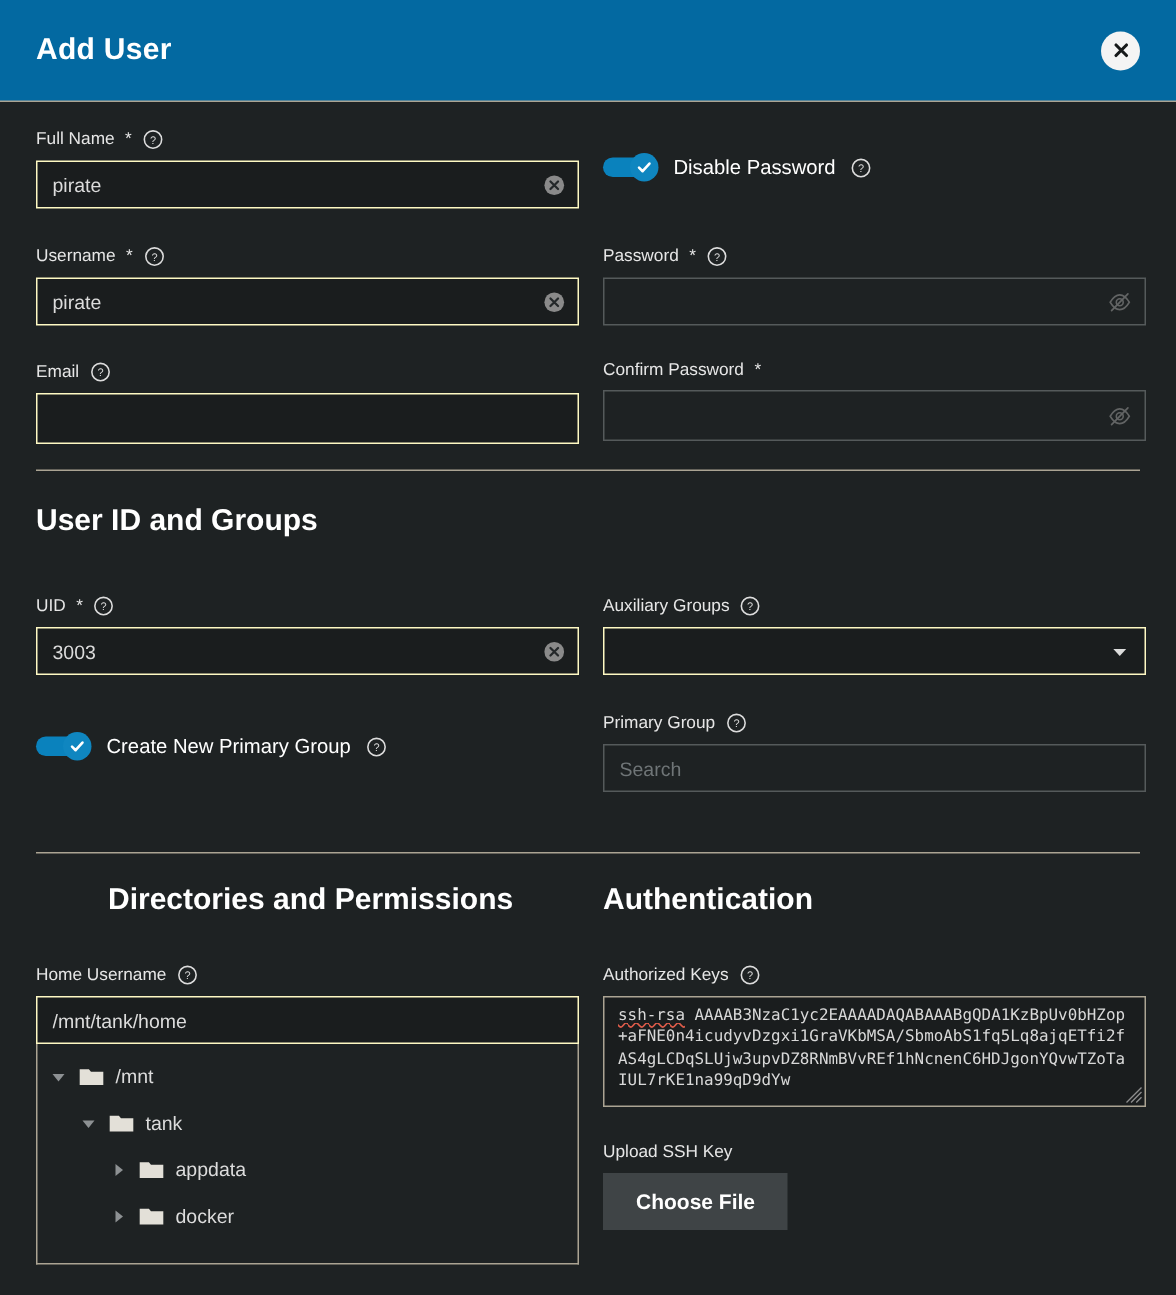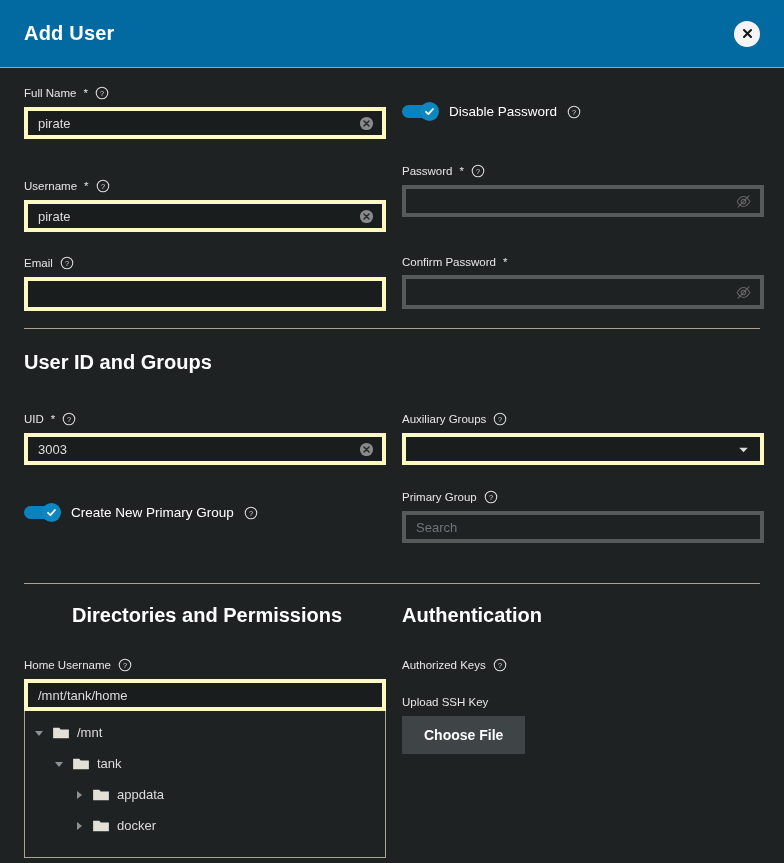--- a/index.html
+++ b/index.html
@@ -54,21 +54,21 @@
     display: flex; align-items: center; gap: 7px;
     font-size: 11.5px; color: #e6e6e6; margin-bottom: 7px; white-space: nowrap;
   }
   .req { color: #e6e6e6; }
   .help-icon { width: 14px; height: 14px; flex: none; display:block; }
 
   
   .input-wrap {
     position: relative;
     height: 32px;
-    border: 4px solid #fef9c3;
+    border: 1px solid #fef9c3;
     background: #1a1d1e;
     display: flex; align-items: center;
     padding: 0 8px 0 10px;
   }
   .input-wrap.disabled { border-color: #555a5b; background: #1e2223; }
   .input-text {
     flex: 1 1 auto;
     font-size: 13px; color: #dcdcdc;
     overflow: hidden; white-space: nowrap; text-overflow: ellipsis;
   }
@@ -189,21 +189,21 @@
             <circle cx="8" cy="8" r="6.6" fill="none" stroke="#dcdcdc" stroke-width="1.2"></circle>
             <text x="8" y="11.2" font-size="8.4" fill="#dcdcdc" text-anchor="middle" font-family="Liberation Sans, sans-serif">?</text>
           </svg>
         </div>
       </div>
     </div>
   </div>
 
   <div class="row">
     <div class="col-left">
-      <div class="field" style="margin-top:40px;">
+      <div class="field" style="margin-top:25px;">
         <div class="field-label">
           <span>Username</span>
             <span class="req">*</span>
           <svg class="help-icon" viewBox="0 0 16 16">
             <circle cx="8" cy="8" r="6.6" fill="none" stroke="#dcdcdc" stroke-width="1.2"></circle>
             <text x="8" y="11.2" font-size="8.4" fill="#dcdcdc" text-anchor="middle" font-family="Liberation Sans, sans-serif">?</text>
           </svg>
         </div>
         <div class="input-wrap">
           <div class="input-text">pirate</div>
@@ -410,20 +410,26 @@
       <div class="section-title" style="margin-top:20px;">Authentication</div>
 
       <div class="field" style="margin-top:31px;">
         <div class="field-label">
           <span>Authorized Keys</span>
           <svg class="help-icon" viewBox="0 0 16 16">
             <circle cx="8" cy="8" r="6.6" fill="none" stroke="#dcdcdc" stroke-width="1.2"></circle>
             <text x="8" y="11.2" font-size="8.4" fill="#dcdcdc" text-anchor="middle" font-family="Liberation Sans, sans-serif">?</text>
           </svg>
         </div>
+        <div class="ssh-box">
+          <p class="ssh-text"><span class="misspell">ssh-rsa</span><span> AAAAB3NzaC1yc2EAAAADAQABAAABgQDA1KzBpUv0bHZop+aFNE0n4icudyvDzgxi1GraVKbMSA/SbmoAbS1fq5Lq8ajqETfi2fAS4gLCDqSLUjw3upvDZ8RNmBVvREf1hNcnenC6HDJgonYQvwTZoTaIUL7rKE1na99qD9dYw</span></p>
+          <svg class="resize-grip" viewBox="0 0 12 12">
+            <path d="M11 4 L4 11 M11 7.5 L7.5 11 M11 1 L1 11" stroke="#8d8d8d" stroke-width="0.9"></path>
+          </svg>
+        </div>
       </div>
 
       <div class="field" style="margin-top:24px;">
         <div class="small-label">Upload SSH Key</div>
         <button class="choose-file">Choose File</button>
       </div>
     </div>
   </div>
 
 </div>

